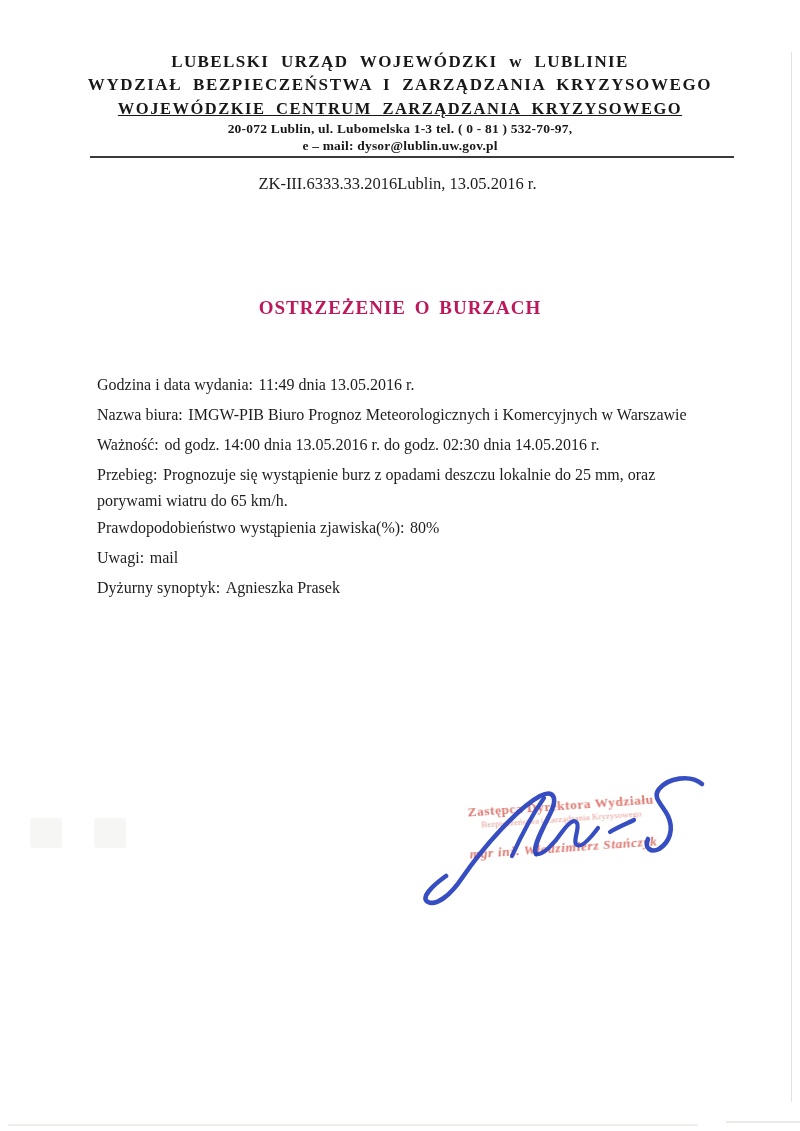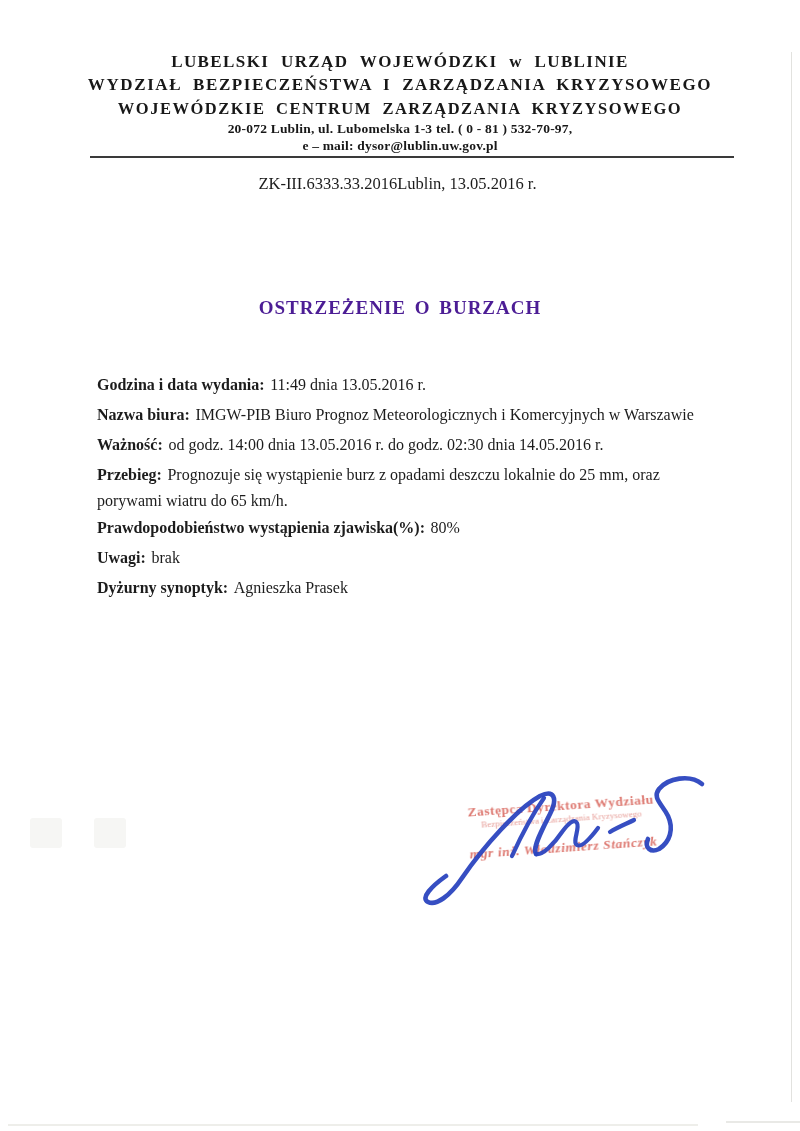--- a/index.html
+++ b/index.html
@@ -14,49 +14,49 @@
   }
   .page { position: absolute; inset: 0; }
 
   
   .letterhead {
     position: absolute; top: 38px; left: 0; width: 800px;
     text-align: center; font-weight: bold; color: #181818; margin-top: 12px;
   }
   .org-line1 { font-size: 17px; letter-spacing: 1.4px; word-spacing: 6px; line-height: 23px; }
   .org-line2 { font-size: 17px; letter-spacing: 1.6px; word-spacing: 5px; line-height: 24px; }
-  .org-line3 { font-size: 16.5px; letter-spacing: 1.5px; word-spacing: 5px; line-height: 23px; }
+  .org-line3 { font-size: 16.5px; letter-spacing: 1.5px; word-spacing: 5px; line-height: 23px; text-decoration: underline; }
   .addr-line { font-size: 13.5px; letter-spacing: 0.2px; line-height: 17px; }
   .letterhead-divider {
     position: absolute; top: 156px; left: 90px; width: 644px; height: 0;
     border-top: 2px solid #3a3a3a;
   }
 
   
   .refrow {
     position: absolute; top: 174px; left: 87px; right: 92px;
     display: flex; justify-content: center;
     font-size: 16.5px;
   }
 
   
   .doc-title {
     position: absolute; top: 297px; left: 0; width: 800px;
     margin: 0; text-align: center;
     font-size: 19px; font-weight: bold; letter-spacing: 1px; word-spacing: 3px;
-    color: #4c1d95;
+    color: #be185d;
   }
 
   
   .fields {
     position: absolute; top: 370px; left: 97px; width: 614px;
     font-size: 16px; line-height: 30px;
   }
   .field { margin: 0; }
-  .field .lbl { font-weight: bold; margin-right: 0.35em; }
+  .field .lbl { font-weight: normal; margin-right: 0.35em; }
   .field-nazwa { text-align: justify; }
   .field-przebieg { line-height: 25.5px; margin-top: 2px; }
   .field-prawdopodobienstwo { }
 
   
   .signature-area { position: absolute; left: 412px; top: 756px; width: 300px; height: 152px; }
   .stamp {
     position: absolute; left: 28px; top: 42px; width: 244px;
     transform: rotate(-4deg);
     text-align: center;
@@ -98,21 +98,21 @@
   </div>
 
   <h1 class="doc-title">OSTRZEŻENIE O BURZACH</h1>
 
   <main class="fields">
     <p class="field"><span class="lbl">Godzina i data wydania:</span><span class="val">11:49 dnia 13.05.2016 r.</span></p>
     <p class="field field-nazwa"><span class="lbl">Nazwa biura:</span><span class="val">IMGW-PIB Biuro Prognoz Meteorologicznych i Komercyjnych w Warszawie</span></p>
     <p class="field"><span class="lbl">Ważność:</span><span class="val">od godz. 14:00 dnia 13.05.2016 r. do godz. 02:30 dnia 14.05.2016 r.</span></p>
     <p class="field field-przebieg"><span class="lbl">Przebieg:</span><span class="val">Prognozuje się wystąpienie burz z opadami deszczu lokalnie do 25 mm, oraz porywami wiatru do 65 km/h.</span></p>
     <p class="field field-prawdopodobienstwo"><span class="lbl">Prawdopodobieństwo wystąpienia zjawiska(%):</span><span class="val">80%</span></p>
-    <p class="field"><span class="lbl">Uwagi:</span><span class="val">brak</span></p>
+    <p class="field"><span class="lbl">Uwagi:</span><span class="val">mail</span></p>
     <p class="field"><span class="lbl">Dyżurny synoptyk:</span><span class="val">Agnieszka Prasek</span></p>
   </main>
 
   <div class="signature-area">
     <div class="stamp">
       <div class="stamp-line1">Zastępca Dyrektora Wydziału</div>
       <div class="stamp-line2">Bezpieczeństwa i Zarządzania Kryzysowego</div>
       <div class="stamp-line3">mgr inż. Włodzimierz Stańczyk</div>
     </div>
     <svg class="signature-svg" width="300" height="152" viewBox="0 0 300 152" aria-hidden="true">

